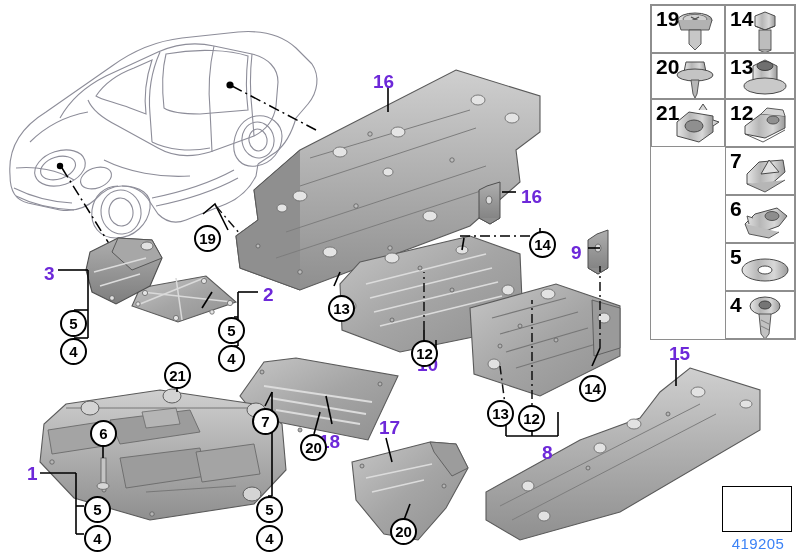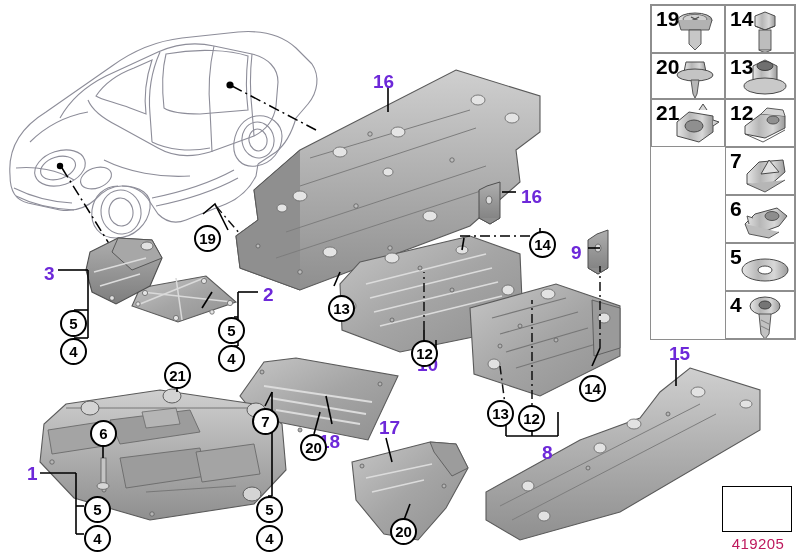--- a/index.html
+++ b/index.html
@@ -22,21 +22,21 @@
   .lgcell{position:absolute;box-sizing:border-box;border:1px solid #8e8e8e;
           background:#fff;overflow:hidden;}
   .lgnum{position:absolute;left:4px;top:1px;font-weight:bold;font-size:21px;
          line-height:24px;color:#000;}
   .lgart{position:absolute;right:3px;top:2px;bottom:2px;width:52px;}
 
   
   #idbadge{position:absolute;left:722px;top:486px;width:70px;height:46px;
            border:1.5px solid #000;box-sizing:border-box;background:#fff;}
   #idtext{position:absolute;left:718px;top:535px;width:80px;text-align:center;
-          font-size:15px;font-weight:normal;letter-spacing:.4px;color:#be185d;}
+          font-size:15px;font-weight:normal;letter-spacing:.4px;color:#3b82f6;}
 
   .svgwrap{position:absolute;left:0;top:0;width:800px;height:560px;}
   svg{display:block;}
 </style>
 </head>
 <body>
 
 <div id="stage">
 
   <div class="svgwrap">

